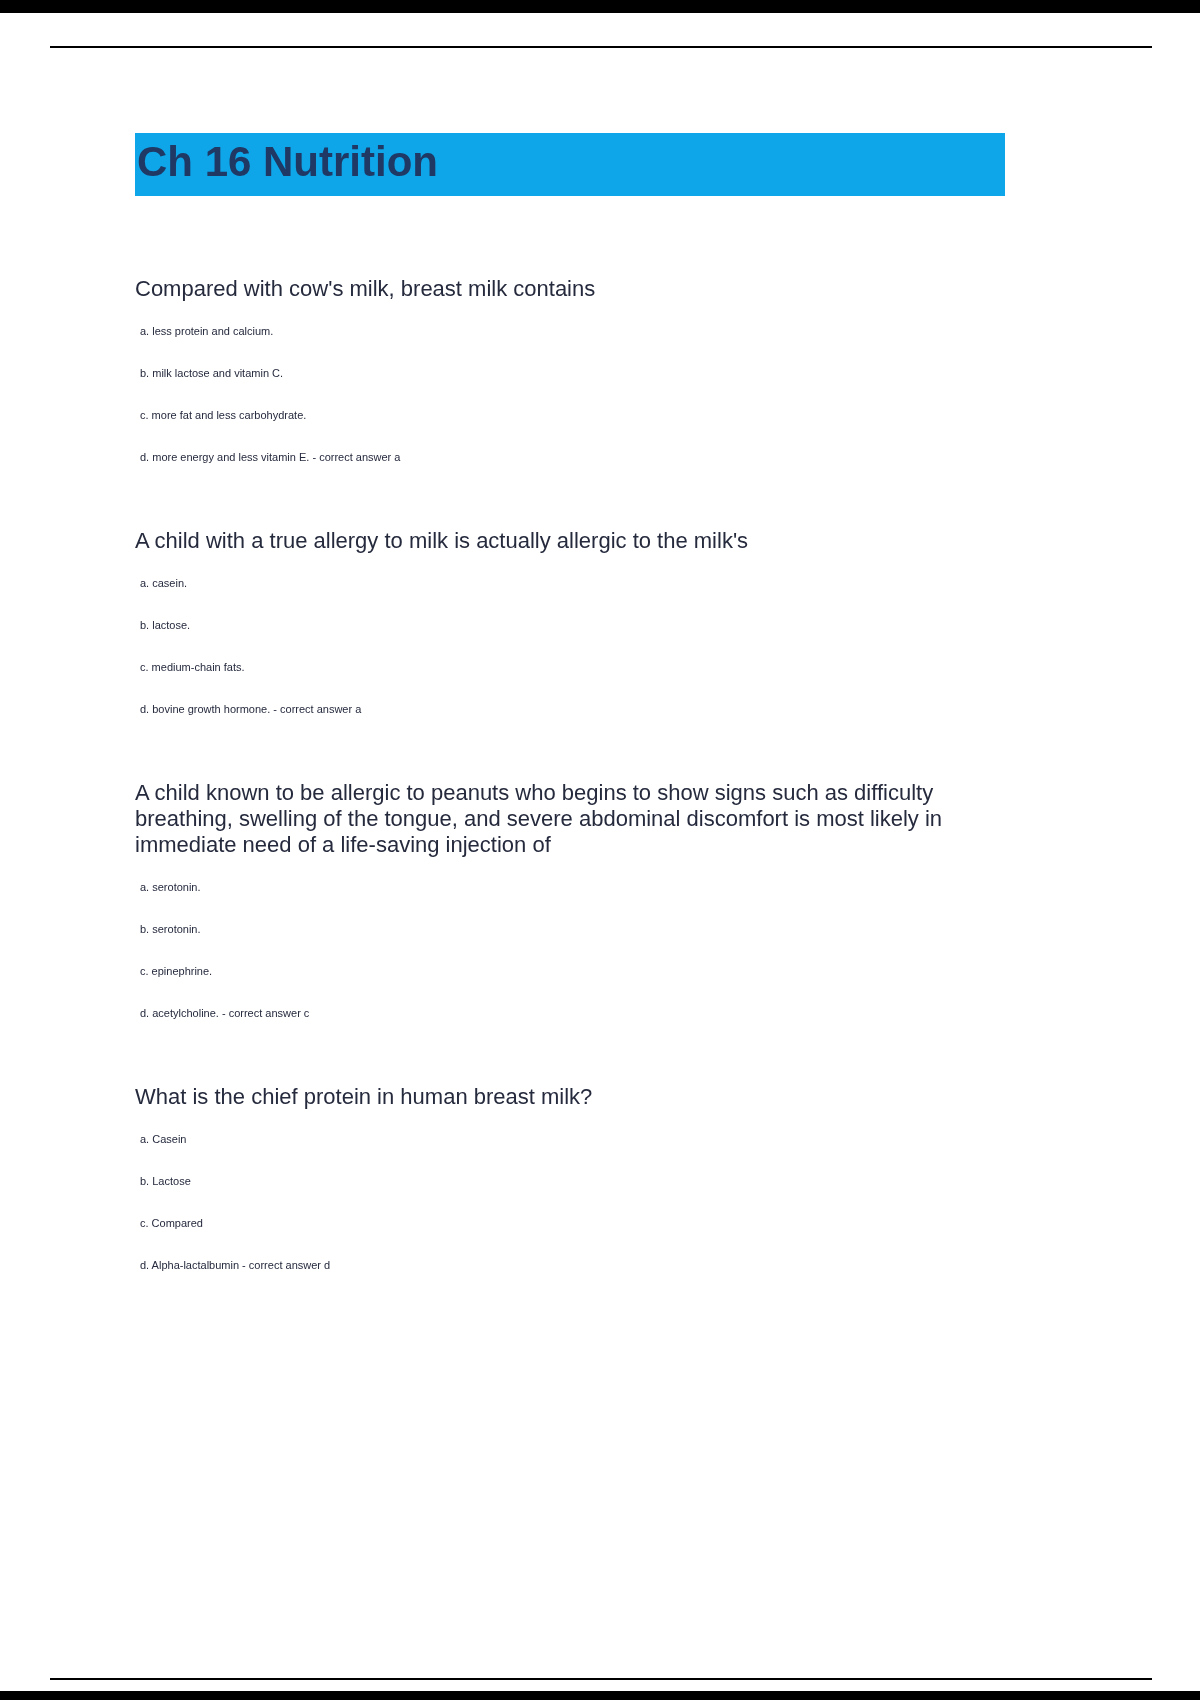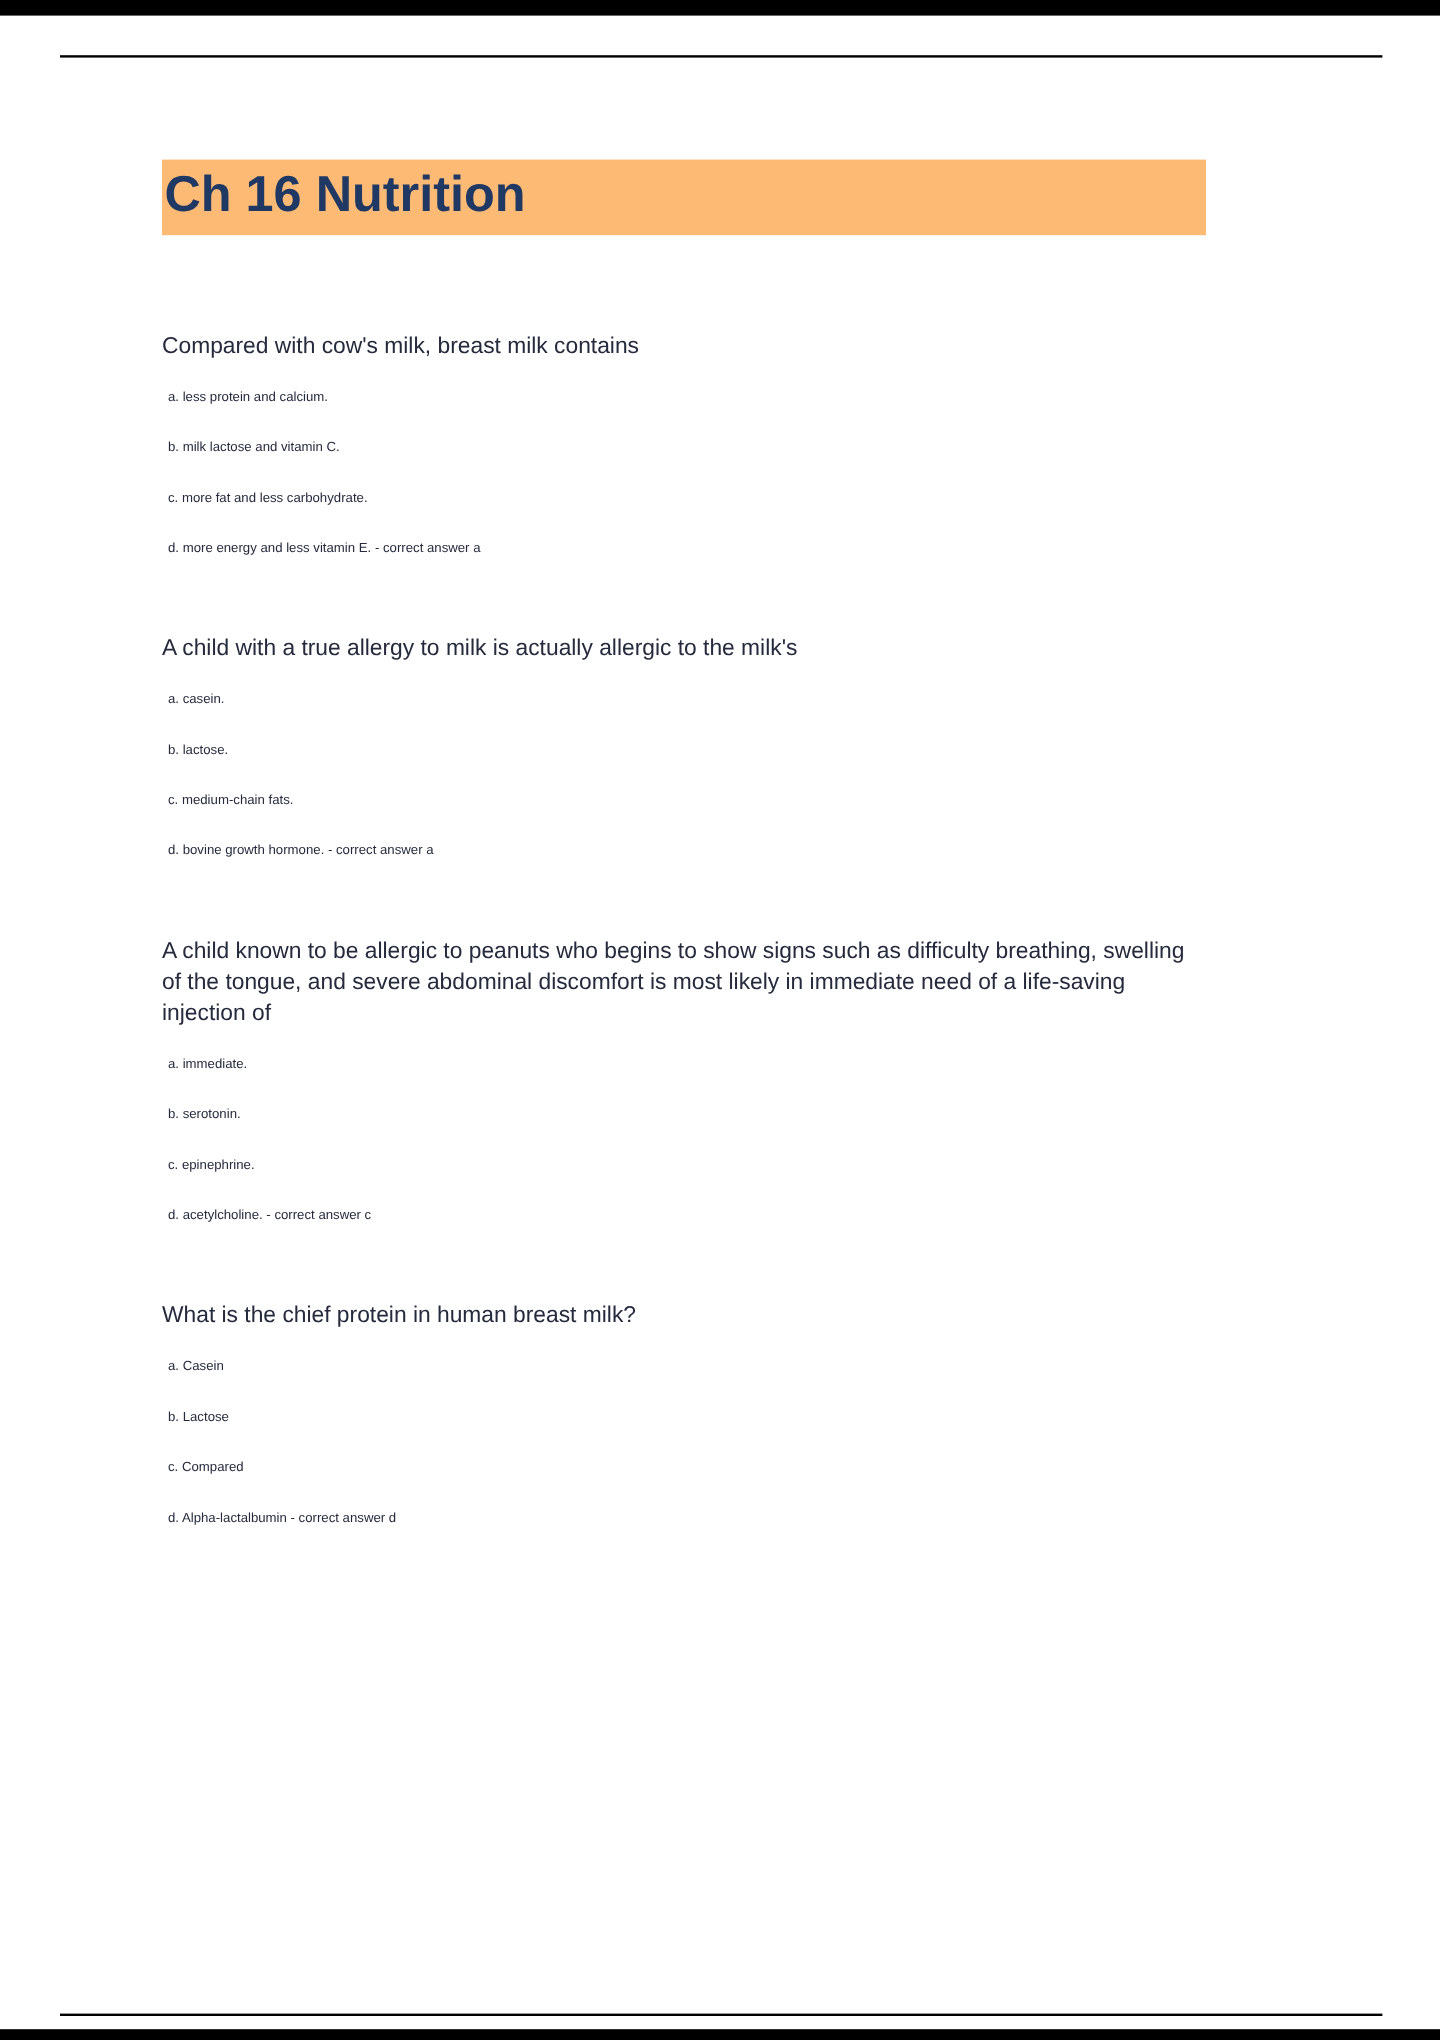--- a/index.html
+++ b/index.html
@@ -14,35 +14,35 @@
     overflow: hidden;
   }
   .edge-bar { position: absolute; left: 0; width: 100%; background: #000000; }
   .edge-bar.top { top: 0; height: 13px; }
   .edge-bar.bottom { bottom: 0; height: 9px; }
   .rule { position: absolute; left: 50px; right: 48px; height: 2px; background: #000000; }
   .rule.top { top: 46px; }
   .rule.bottom { bottom: 20px; }
   .content { position: absolute; left: 135px; top: 133px; width: 870px; }
   .title-bar {
-    background: #fdba74;
+    background: #0ea5e9;
     padding: 5px 10px 11px 2px;
     margin-bottom: 80px;
   }
   h1 {
     margin: 0;
     font-size: 42px;
     line-height: 1.12;
     font-weight: 700;
     color: #1f3864;
   }
   .question-block { margin-bottom: 58px; }
   .q-text {
     margin: 0 0 16px 0;
-    font-size: 19px;
+    font-size: 22px;
     line-height: 26px;
   }
   .opt {
     margin: 0 0 16px 0;
     font-size: 11px;
     line-height: 26px;
     padding-left: 5px;
   }
   .question-block .opt:last-child { margin-bottom: 0; }
 </style>
@@ -68,21 +68,21 @@
   <section class="question-block">
     <p class="q-text">A child with a true allergy to milk is actually allergic to the milk's</p>
   <p class="opt">a. casein.</p>
         <p class="opt">b. lactose.</p>
         <p class="opt">c. medium-chain fats.</p>
         <p class="opt">d. bovine growth hormone. - correct answer a</p>
       </section>
 
   <section class="question-block">
     <p class="q-text">A child known to be allergic to peanuts who begins to show signs such as difficulty breathing, swelling of the tongue, and severe abdominal discomfort is most likely in immediate need of a life-saving injection of</p>
-  <p class="opt">a. immediate.</p>
+  <p class="opt">a. serotonin.</p>
         <p class="opt">b. serotonin.</p>
         <p class="opt">c. epinephrine.</p>
         <p class="opt">d. acetylcholine. - correct answer c</p>
       </section>
 
   <section class="question-block">
     <p class="q-text">What is the chief protein in human breast milk?</p>
   <p class="opt">a. Casein</p>
         <p class="opt">b. Lactose</p>
         <p class="opt">c. Compared</p>

